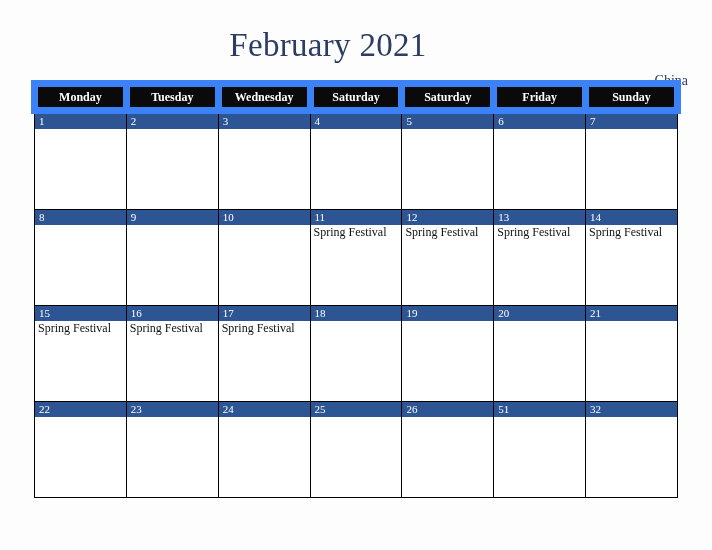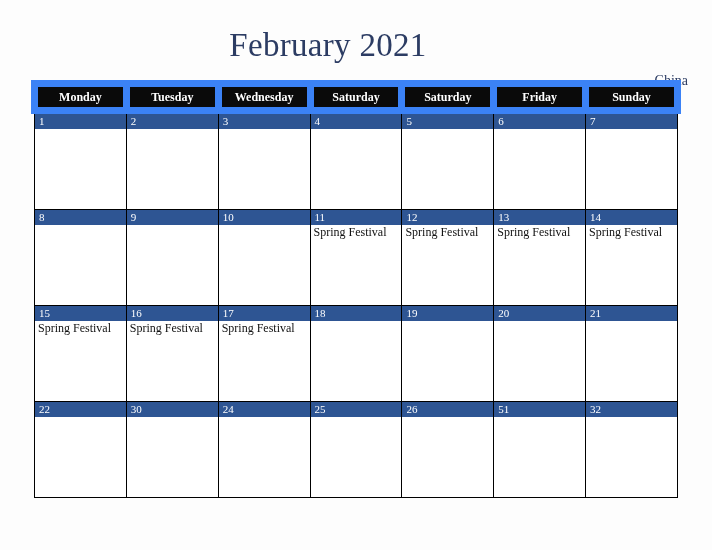--- a/index.html
+++ b/index.html
@@ -313,21 +313,21 @@
       </tr>
       <tr>
         <td>
           <div class="daycell">
             <div class="daynum">22</div>
             <div class="events"></div>
           </div>
         </td>
         <td>
           <div class="daycell">
-            <div class="daynum">30</div>
+            <div class="daynum">23</div>
             <div class="events"></div>
           </div>
         </td>
         <td>
           <div class="daycell">
             <div class="daynum">24</div>
             <div class="events"></div>
           </div>
         </td>
         <td>

